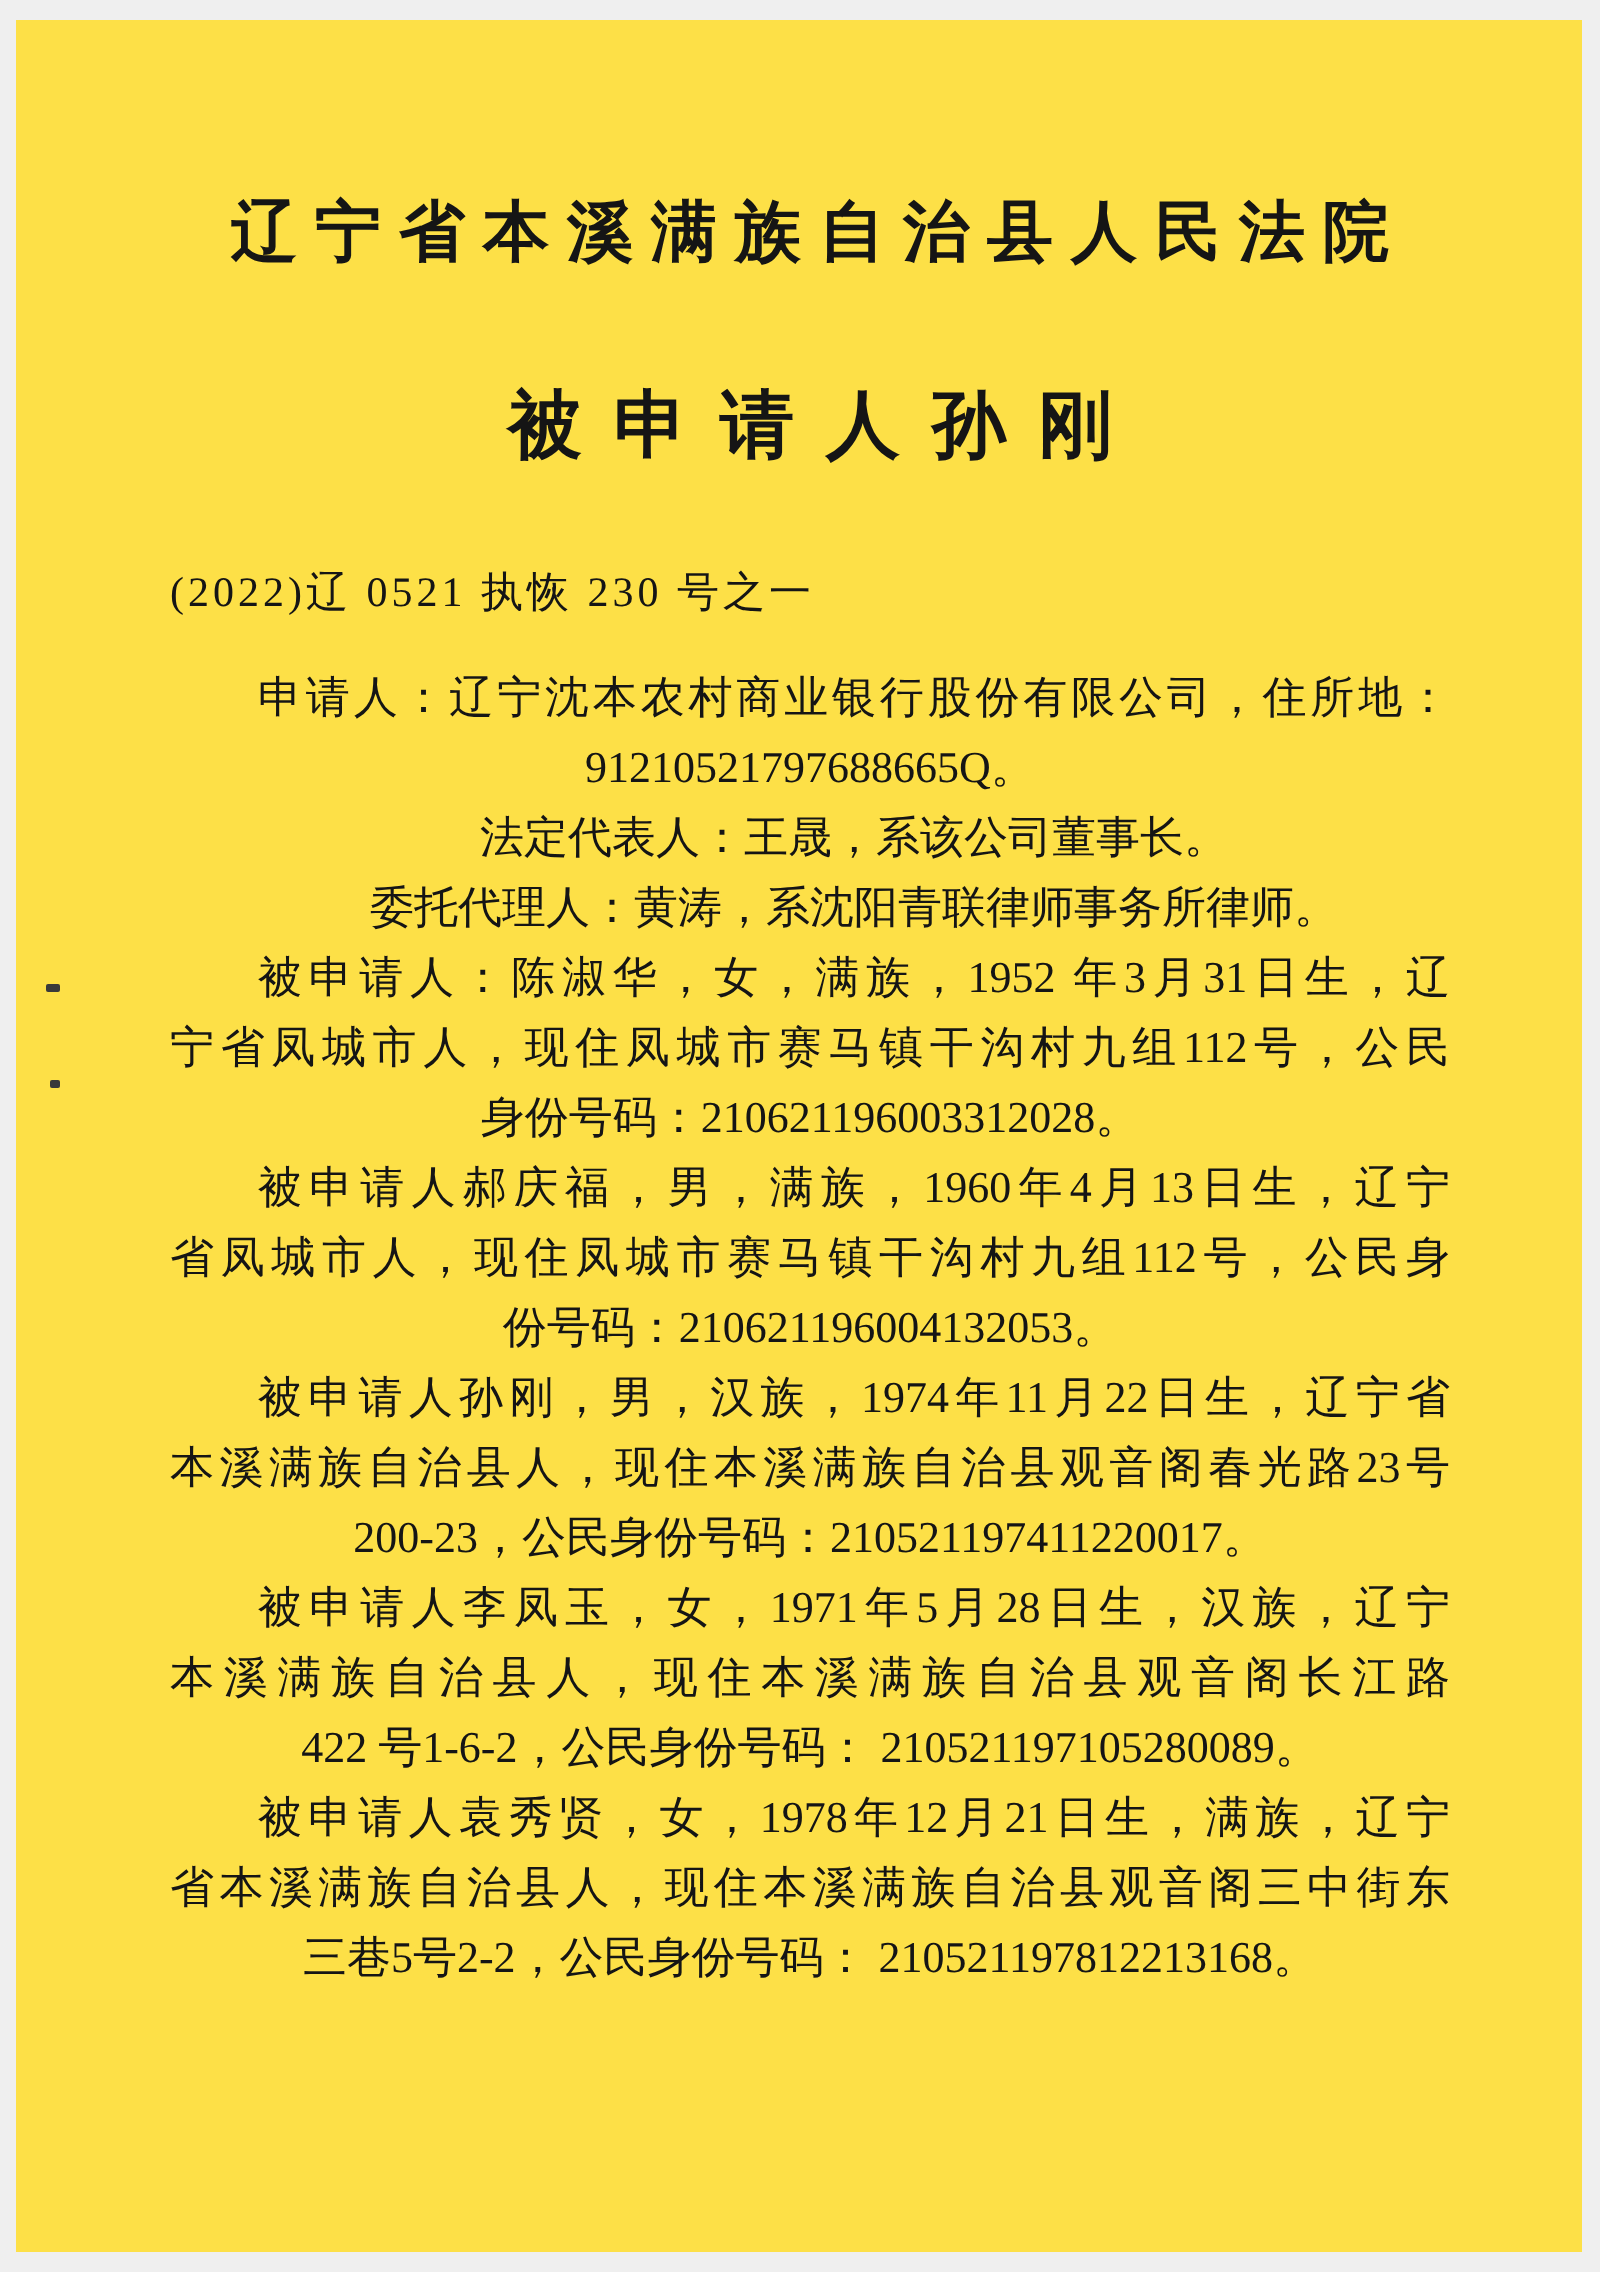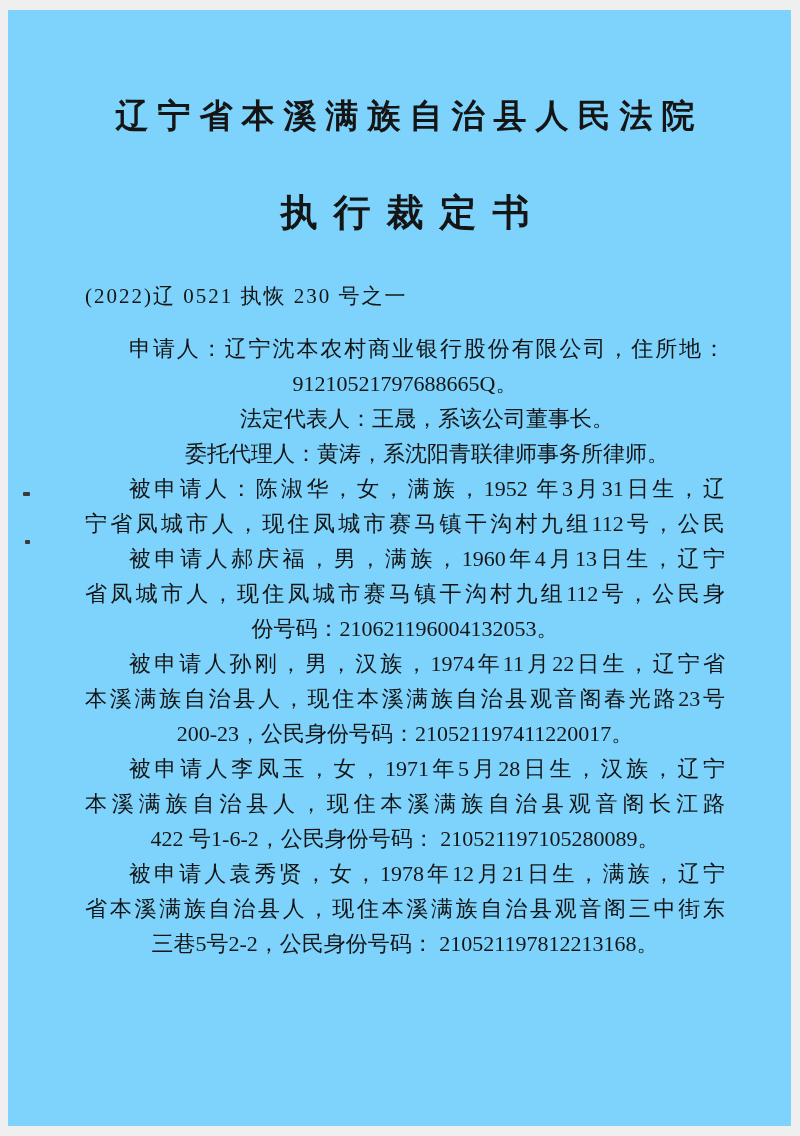--- a/index.html
+++ b/index.html
@@ -14,21 +14,21 @@
     font-family: "Liberation Serif", "DejaVu Serif", serif;
     color: #151515;
     overflow: hidden;
   }
   .paper {
     position: absolute;
     left: 8px;
     top: 10px;
     right: 9px;
     bottom: 10px;
-    background: #7dd3fc;
+    background: #fde047;
   }
   .doc {
     position: absolute;
     left: 77px;
     top: 0;
     width: 640px;
   }
   .court-title {
     margin-top: 86px;
     text-align: center;
@@ -84,21 +84,21 @@
   }
 </style>
 </head>
 <body>
 
 <div class="paper">
   <div class="doc">
 
     <div class="court-title">辽宁省本溪满族自治县人民法院</div>
 
-    <div class="doc-type">执行裁定书</div>
+    <div class="doc-type">被申请人孙刚</div>
 
     <div class="case-number">(2022)辽 0521 执恢 230 号之一</div>
 
     <div class="body-text">
 
       <div class="para">
         <div class="ln first just">申请人：辽宁沈本农村商业银行股份有限公司，住所地：</div>
         <div class="ln">91210521797688665Q。</div>
       </div>
 
@@ -106,20 +106,21 @@
         <div class="ln first">法定代表人：王晟，系该公司董事长。</div>
       </div>
 
       <div class="para">
         <div class="ln first">委托代理人：黄涛，系沈阳青联律师事务所律师。</div>
       </div>
 
       <div class="para">
         <div class="ln first just">被申请人：陈淑华，女，满族，1952 年3月31日生，辽</div>
         <div class="ln just">宁省凤城市人，现住凤城市赛马镇干沟村九组112号，公民</div>
+        <div class="ln">身份号码：210621196003312028。</div>
       </div>
 
       <div class="para">
         <div class="ln first just">被申请人郝庆福，男，满族，1960年4月13日生，辽宁</div>
         <div class="ln just">省凤城市人，现住凤城市赛马镇干沟村九组112号，公民身</div>
         <div class="ln">份号码：210621196004132053。</div>
       </div>
 
       <div class="para">
         <div class="ln first just">被申请人孙刚，男，汉族，1974年11月22日生，辽宁省</div>

